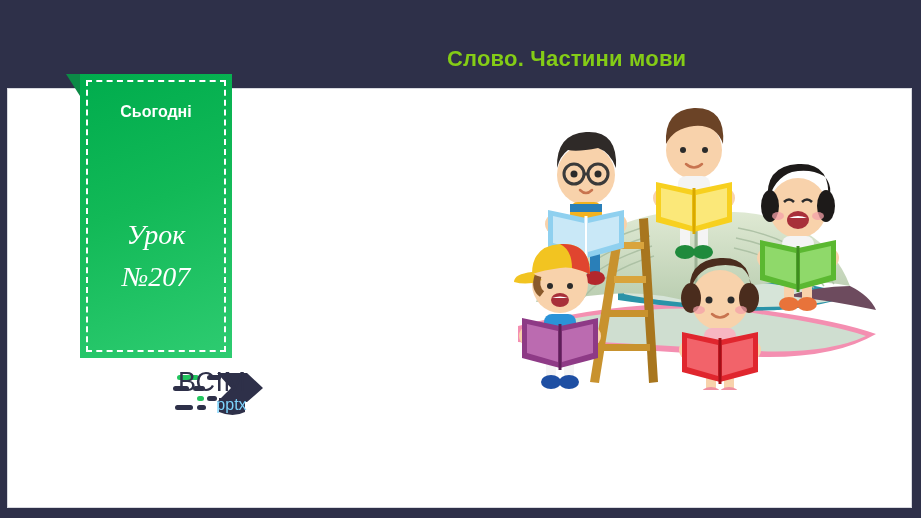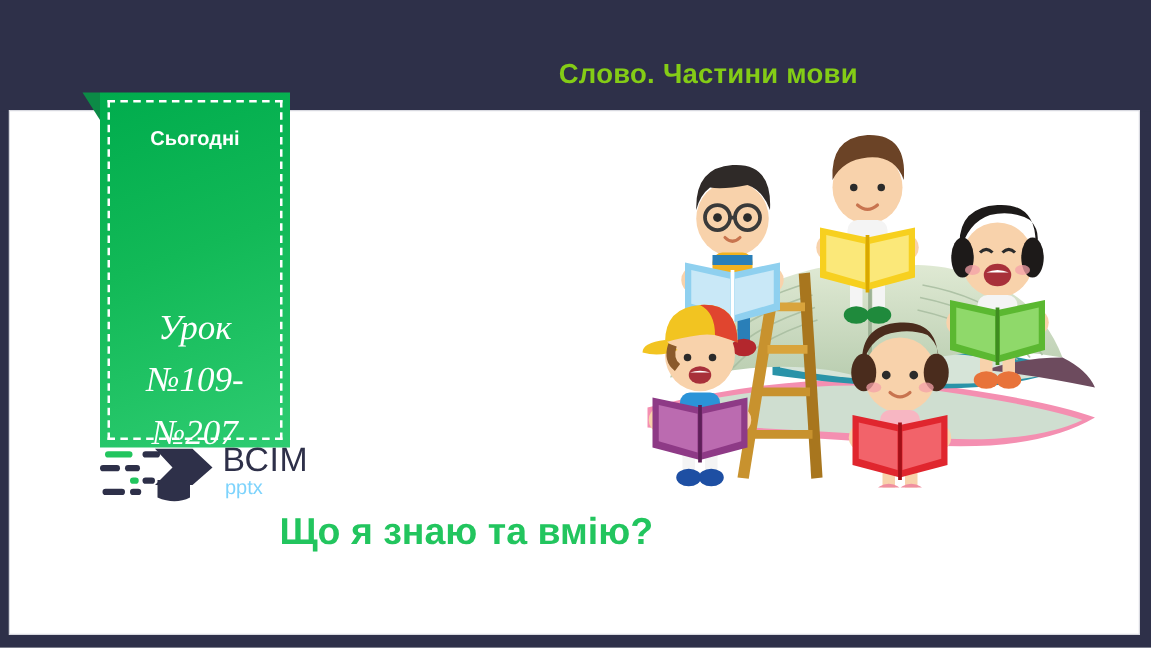--- a/index.html
+++ b/index.html
@@ -77,27 +77,26 @@
   }
   .badge-lesson{
     position:absolute;
     left:0;top:140px;width:152px;
     text-align:center;
     color:#ffffff;
     font-family:"Liberation Serif", serif;
     font-style:italic;
     font-size:28px;
     line-height:42px;
-    margin-top:28px;
   }
   
   .logo{
     position:absolute;
-    left:80px;top:354px;
-    width:185px;height:48px;
+    left:80px;top:368px;
+    width:185px;height:48px;text-align:right;
   }
   .logo-text{
     position:absolute;
     left:98px;top:0;
   }
   .logo-bcim{
     font-size:27px;
     color:#2e3049;
     letter-spacing:.5px;
     line-height:28px;
@@ -115,21 +114,21 @@
     width:390px;height:300px;
   }
   
   .question{
     position:absolute;
     left:0;top:409px;
     width:746px;
     text-align:center;
     font-size:30px;
     font-weight:bold;
-    color:#22c55e;
+    color:#ffffff;
   }
 </style>
 </head>
 <body>
 
 <div class="slide">
 
   <div class="header-band"></div>
   <div class="slide-title">Слово. Частини мови</div>
 
@@ -137,21 +136,20 @@
 
   <div class="badge-wrap">
     <div class="badge-fold"></div>
     <div class="badge">
       <div class="badge-dash"></div>
       <div class="badge-today">
         <div>Сьогодні</div>
       </div>
       <div class="badge-lesson">
         <div>Урок</div>
-        <div>№109-</div>
         <div>№207</div>
       </div>
     </div>
   </div>
 
   <div class="logo">
     <svg width="92" height="48" viewBox="0 0 92 48">
       <rect x="4" y="7" width="22" height="5" rx="2.5" fill="#22c55e"></rect>
       <rect x="0" y="18" width="16" height="5" rx="2.5" fill="#2e3049"></rect>
       <rect x="20" y="18" width="12" height="5" rx="2.5" fill="#2e3049"></rect>

